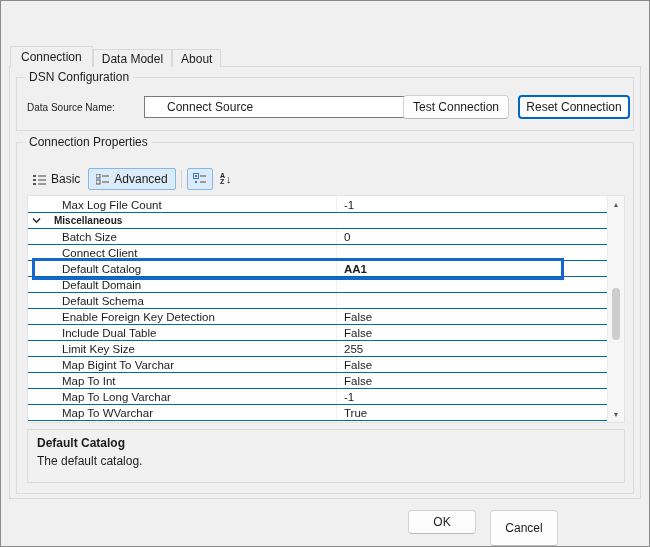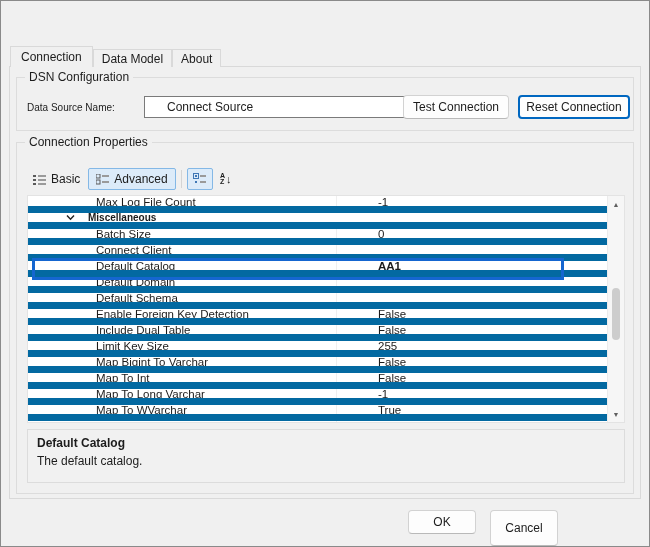--- a/index.html
+++ b/index.html
@@ -55,21 +55,21 @@
   .az-wrap { display:flex; align-items:center; gap:1px; }
   .az-letters { display:flex; flex-direction:column; font-size:7px; font-weight:bold; line-height:6px; color:#1c1c1c; }
   .az-arrow { font-size:11px; color:#1c1c1c; line-height:1; }
 
   
   .grid { position:absolute; left:10px; top:52px; width:598px; height:228px;
           background:#fff; border:1px solid #e3e3e3; overflow:hidden; }
   .vline { position:absolute; left:308px; top:0; bottom:0; width:1px; background:#efefef; z-index:0; }
   .grid-rows { position:absolute; left:0; top:1px; right:17px; z-index:1; }
   .grid-row { display:flex; height:16px; align-items:center; position:relative;
-              font-size:11.5px; color:#1c1c1c; border-bottom:7px solid #0369a1;padding-left:34px; }
+              font-size:11.5px; color:#1c1c1c; border-bottom:1px solid #0369a1; }
   .grid-row.category { background:#fff; }
   .cell-gutter { flex:0 0 16px; width:16px; height:100%; display:flex; align-items:center; justify-content:center; }
   .cell-name { flex:0 0 292px; width:292px; padding-left:18px; height:100%; display:flex; align-items:center; white-space:nowrap; overflow:hidden; }
   .category .cell-name { flex:1; font-weight:bold; font-size:10px; padding-left:10px; }
   .cell-value { flex:1; padding-left:8px; height:100%; display:flex; align-items:center; white-space:nowrap; }
   .highlight .cell-value { font-weight:bold; }
   .hl-overlay { position:absolute; left:4px; top:-3px; width:532px; height:22px;
                 border:3px solid #1566d0; z-index:6; pointer-events:none; }
 
   

